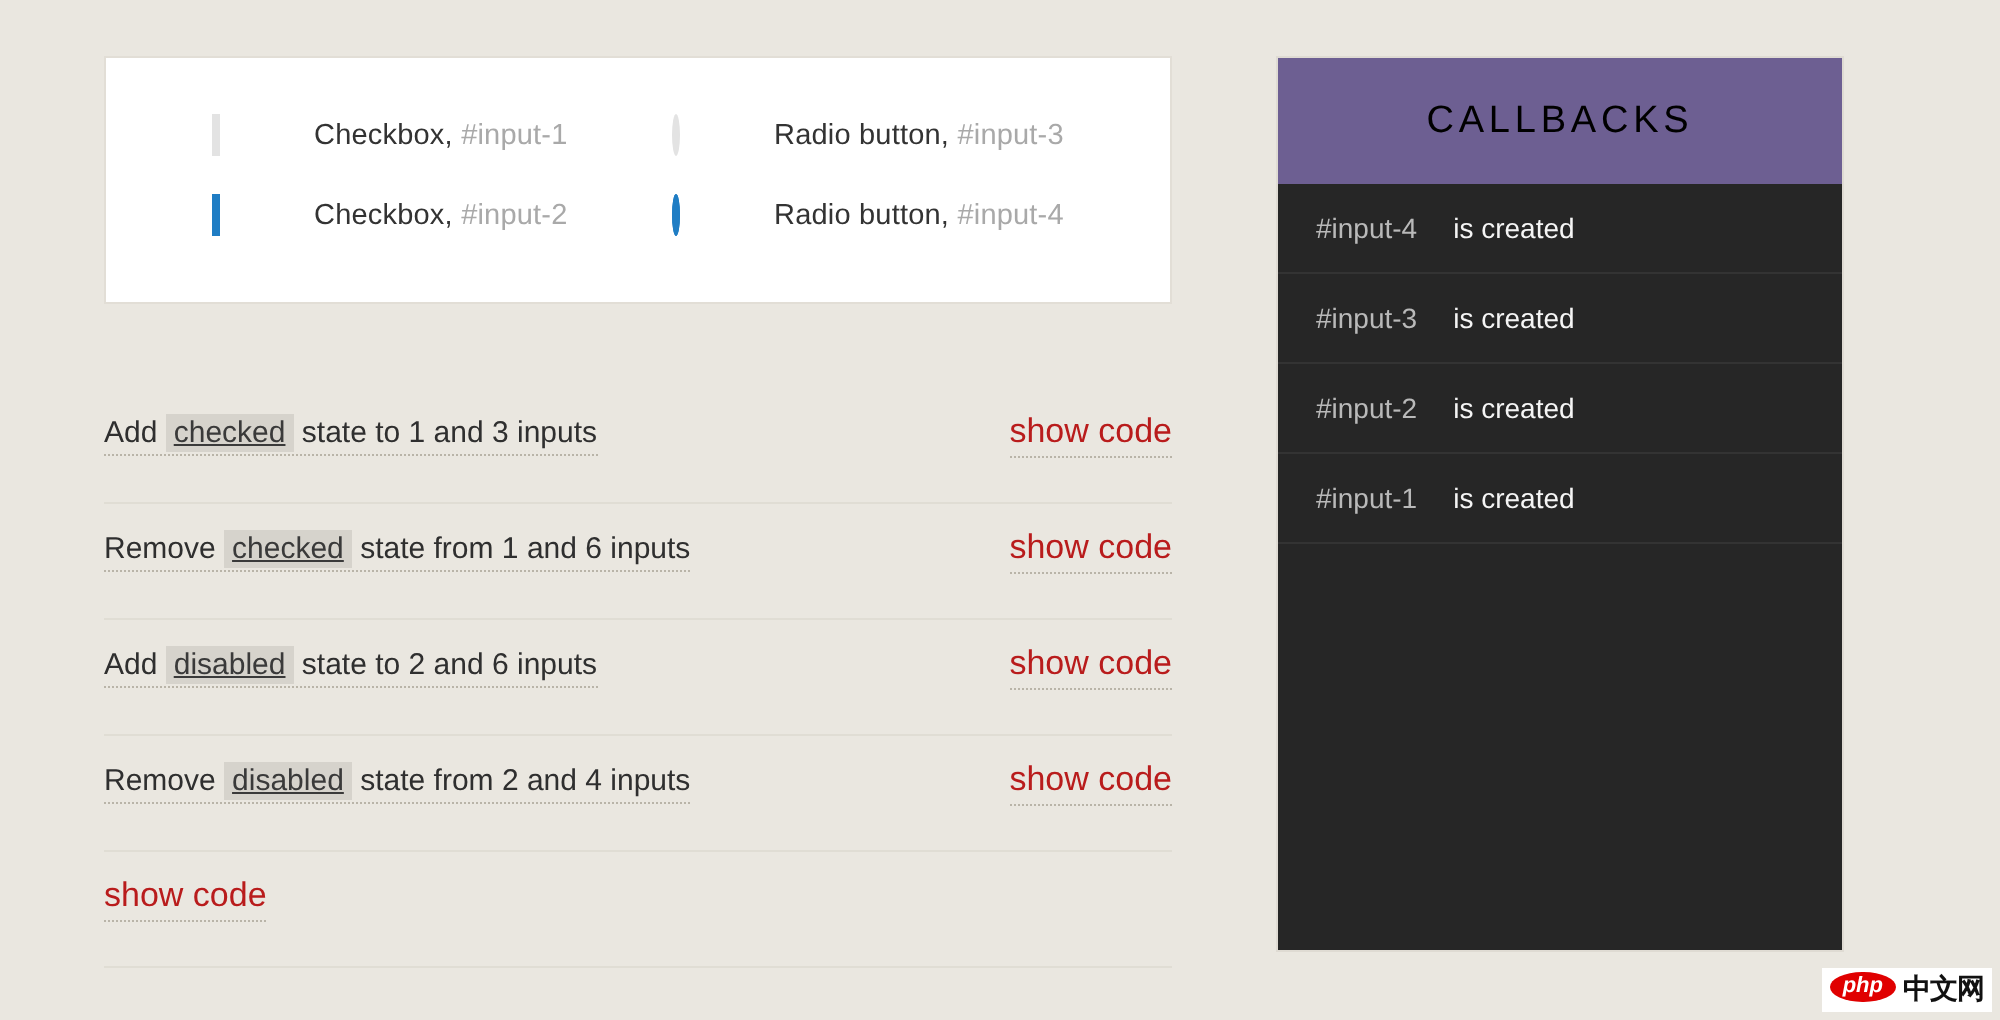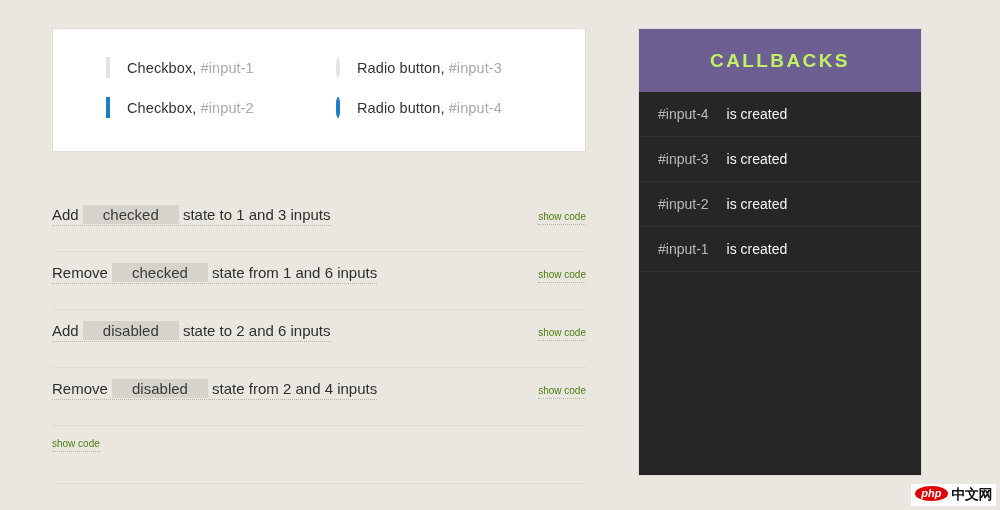--- a/index.html
+++ b/index.html
@@ -42,20 +42,21 @@
     padding-left: 53px;
   }
   .demo-row {
     display: flex;
     align-items: center;
   }
   .demo-item {
     display: flex;
     align-items: center;
     height: 26px;
+    gap: 30px;
   }
   .demo-item.col1 { width: 230px; }
   .demo-item.col2 { width: 240px; }
 
   .ctrl { flex: 0 0 auto; margin-right: 17px; display: block; }
 
   .cb-box {
     width: 22px; height: 22px;
     border: 2px solid #e3e3e3;
     background: #ffffff;
@@ -113,25 +114,26 @@
     border-bottom: 1px dotted #b9b4a8;
     padding-bottom: 2px;
     cursor: pointer;
     white-space: nowrap;
   }
   .action-text code {
     background: #d6d3cc;
     color: #3a3a3a;
     font-family: "Liberation Sans", sans-serif;
     font-size: 15px;
-    padding: 1px 20px;
+    padding: 1px 4px;
+    text-decoration: underline;
   }
   .show-code {
-    font-size: 10px;
-    color: #4d7c0f;
+    font-size: 17px;
+    color: #b91c1c;
     border-bottom: 1px dotted #b9b4a8;
     padding-bottom: 2px;
     cursor: pointer;
     white-space: nowrap;
   }
 
   
   .callbacks {
     position: absolute;
     left: 638px;
@@ -142,23 +144,23 @@
     border: 1px solid #dfdbd3;
   }
   .callbacks-header {
     height: 63px;
     background: #6d5f92;
     display: flex;
     align-items: center;
     justify-content: center;
   }
   .callbacks-title {
-    color: #bef264;
+    color: #000000;
     font-size: 19px;
-    font-weight: bold;
+    font-weight: normal;
     letter-spacing: 2.4px;
   }
   .callback-item {
     height: 45px;
     display: flex;
     align-items: center;
     padding-left: 19px;
     border-bottom: 1px solid #333333;
     font-size: 14px;
     color: #f2f2f2;

